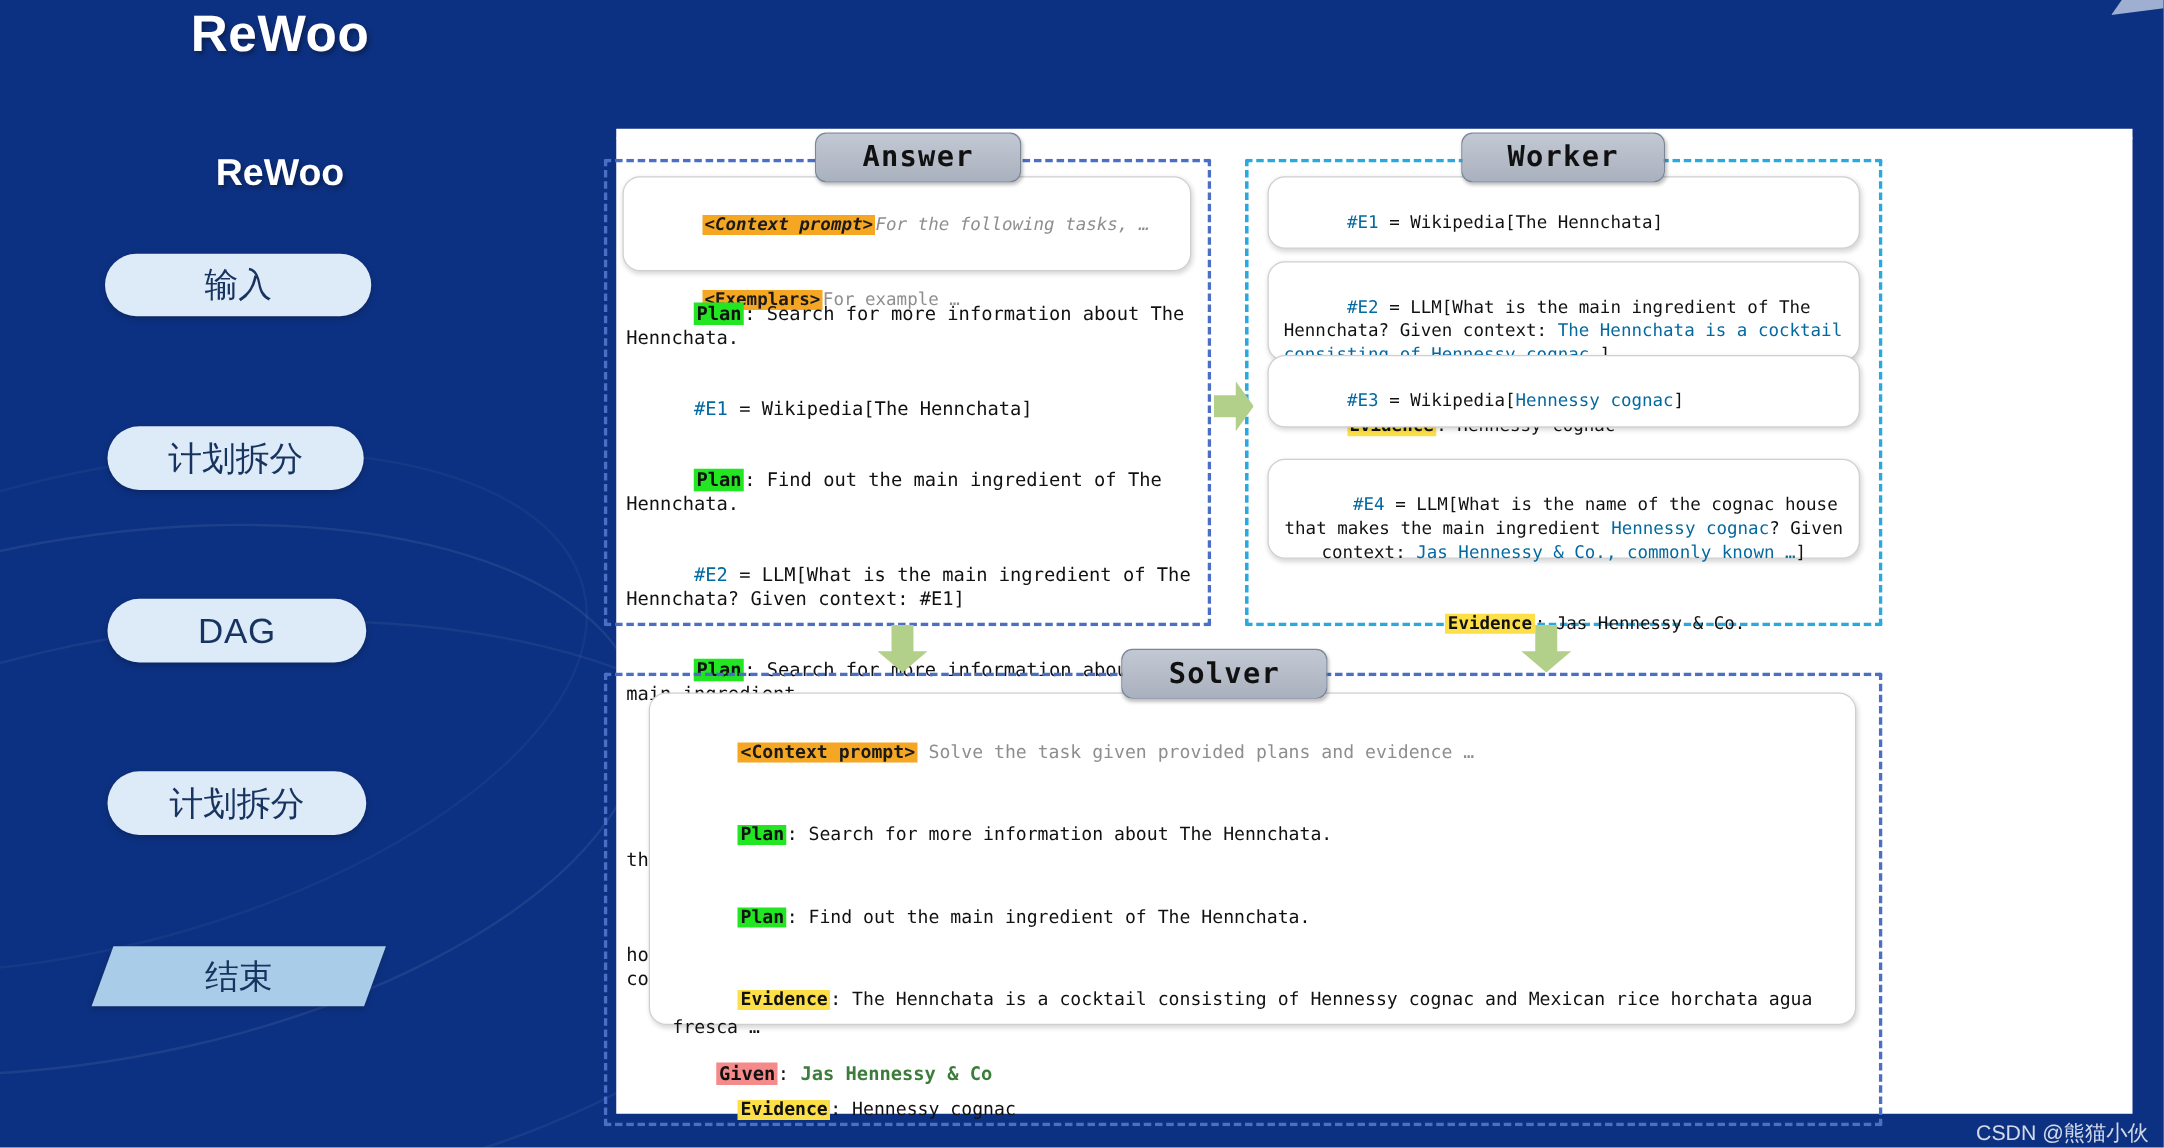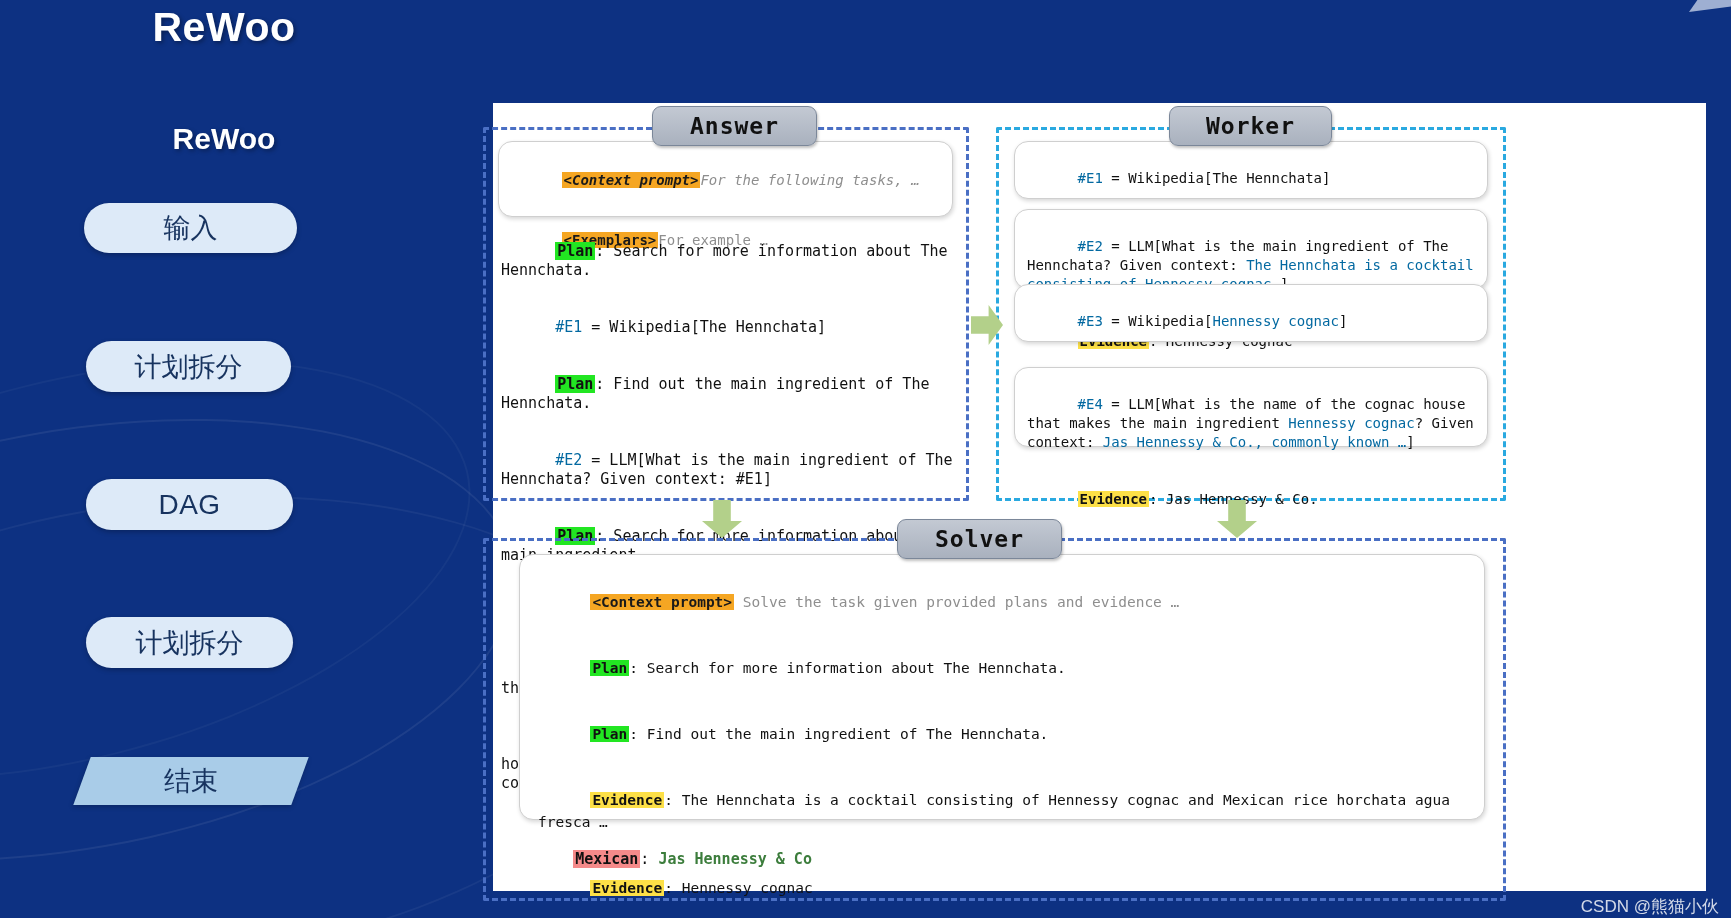--- a/index.html
+++ b/index.html
@@ -243,21 +243,21 @@
 
   <div class="card" style="left:521px; top:174px; width:474px; height:58px;">
     <div class="mono" style="font-size:14px; line-height:19px;">
       <span class="blue">#E3</span><span> = Wikipedia[<span class="blue">Hennessy cognac</span>]</span>
     </div>
     <div class="mono" style="font-size:14px; line-height:19px;">
       <span class="hl-ev">Evidence</span><span>: Jas Hennessy &amp; Co., commonly known …</span>
     </div>
   </div>
 
-  <div class="card" style="left:521px; top:257px; width:474px; height:80px;">
+  <div class="card" style="left:521px; top:257px; width:474px; height:80px;text-align:center;">
     <div class="mono" style="font-size:14px; line-height:19px;">
       <span class="blue">#E4</span><span> = LLM[What is the name of the cognac house that makes the main ingredient <span class="blue">Hennessy cognac</span>? Given context: <span class="blue">Jas Hennessy &amp; Co., commonly known …</span>]</span>
     </div>
     <div class="mono" style="font-size:14px; line-height:19px;">
       <span class="hl-ev">Evidence</span><span>: Jas Hennessy &amp; Co.</span>
     </div>
   </div>
 
   <div class="arrow-right" style="left:478px; top:195px; width:32px; height:40px;"></div>
   <div class="arrow-down" style="left:209px; top:390px; width:40px; height:38px;"></div>
@@ -279,18 +279,18 @@
     <div class="mono" style="font-size:14.5px; line-height:22px;">
       <span class="hl-ev">Evidence</span><span>: The Hennchata is a cocktail consisting of Hennessy cognac and Mexican rice horchata agua fresca …</span>
     </div>
     <div class="mono" style="font-size:14.5px; line-height:22px;">
       <span class="hl-ev">Evidence</span><span>: Hennessy cognac</span>
     </div>
 
   </div>
 
   <div class="mono" style="position:absolute; left:44px; top:722px; font-size:15px;">
-    <span class="hl-ans">Mexican</span><span>: </span><span class="green-ans">Jas Hennessy &amp; Co</span>
+    <span class="hl-ans">Given</span><span>: </span><span class="green-ans">Jas Hennessy &amp; Co</span>
   </div>
 
 </div>
 
 <div class="watermark">CSDN @熊猫小伙</div>
 
 </body></html>

